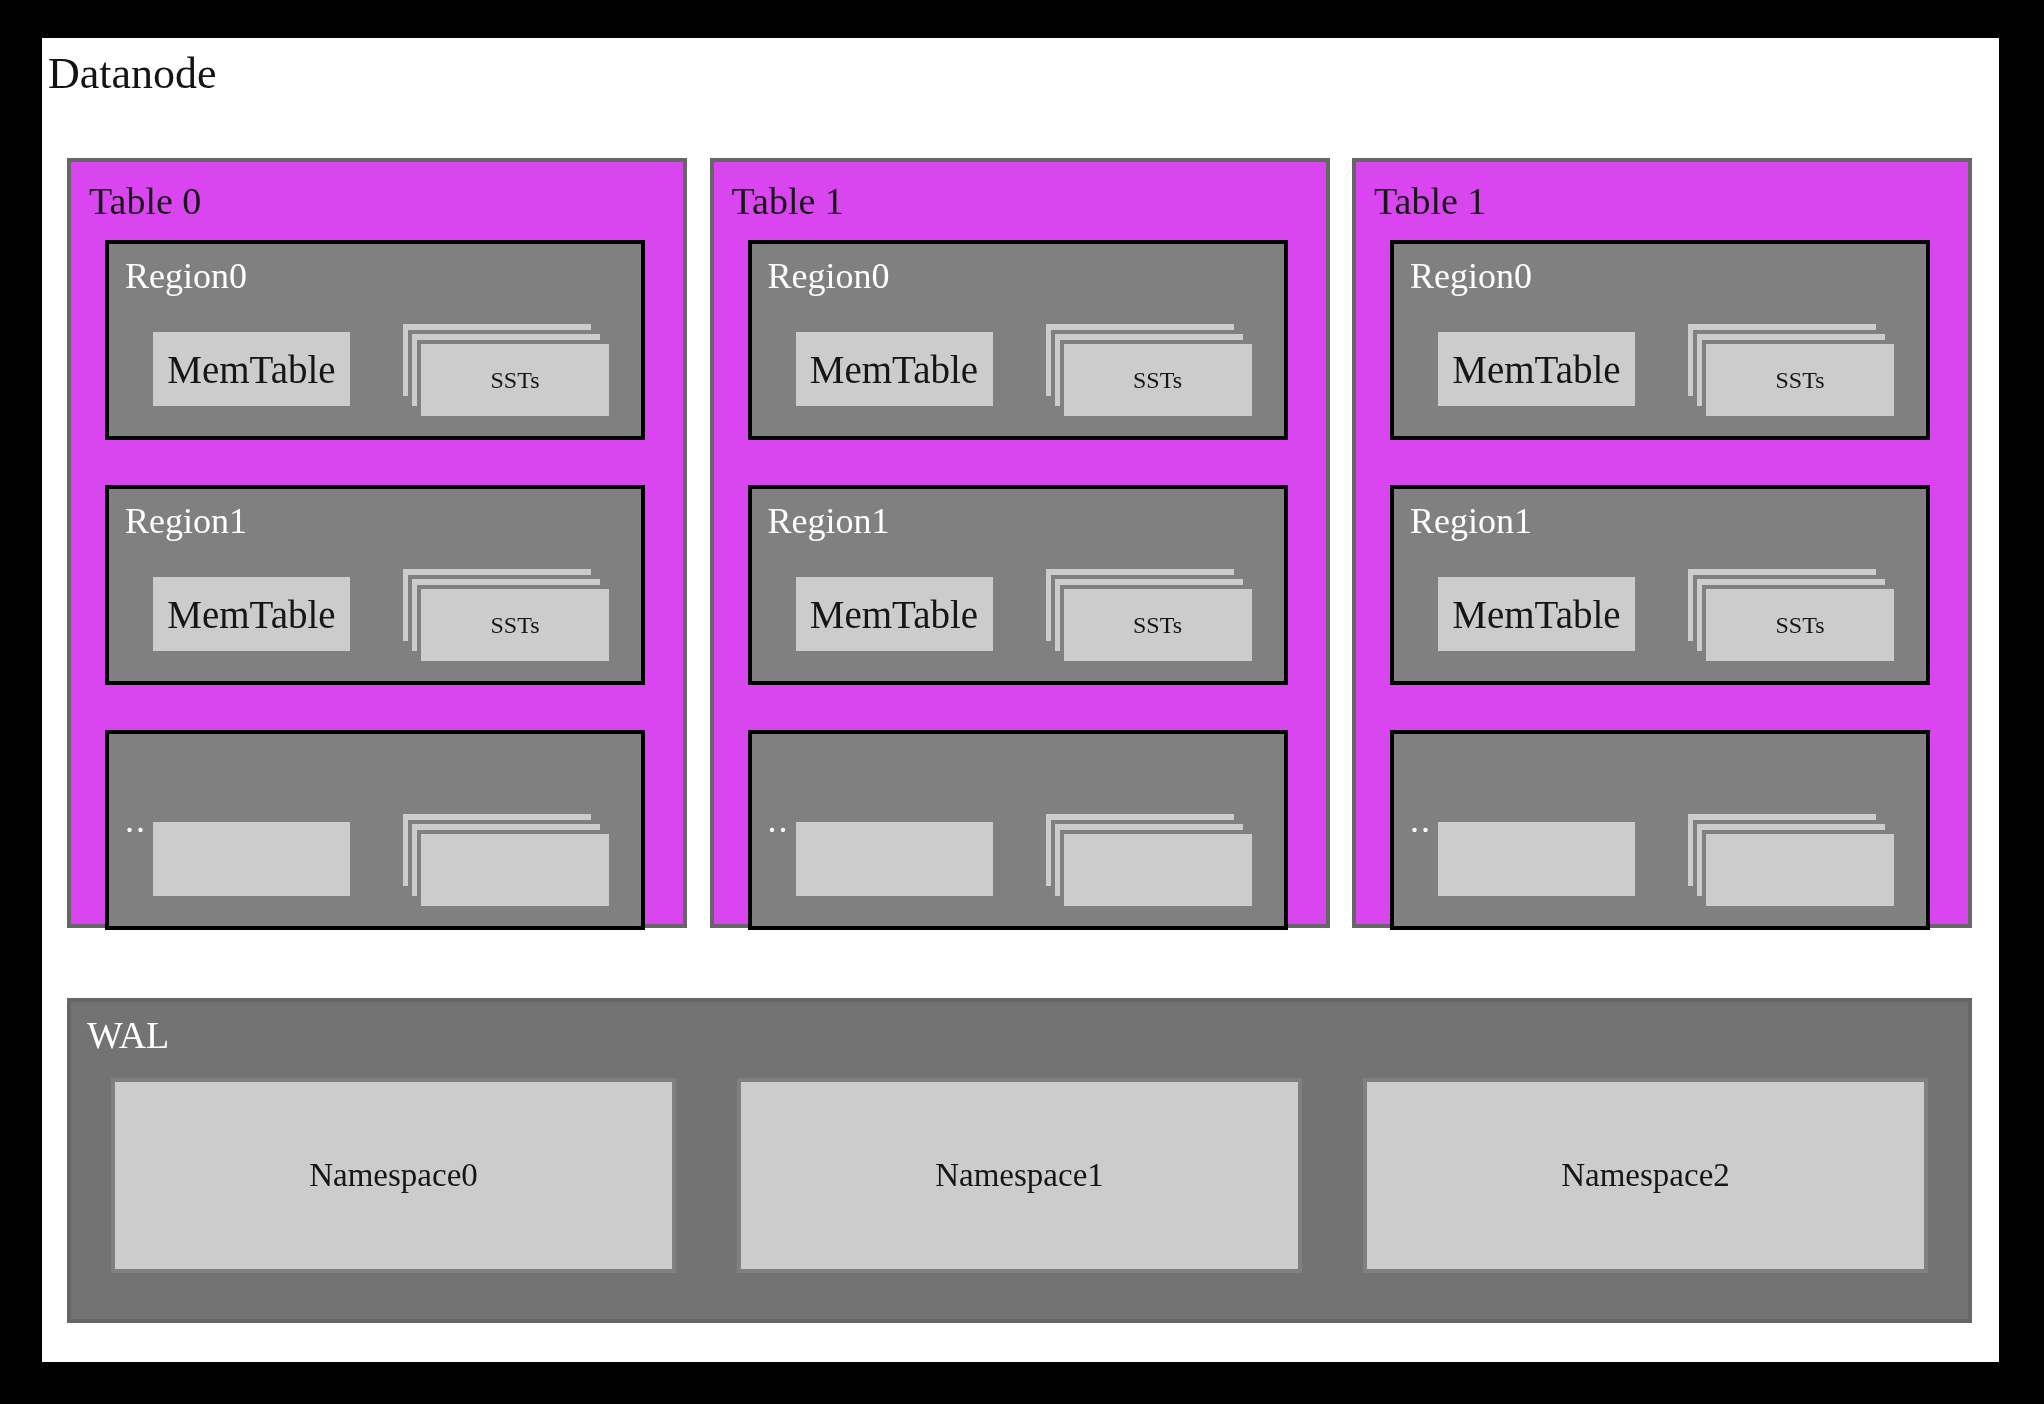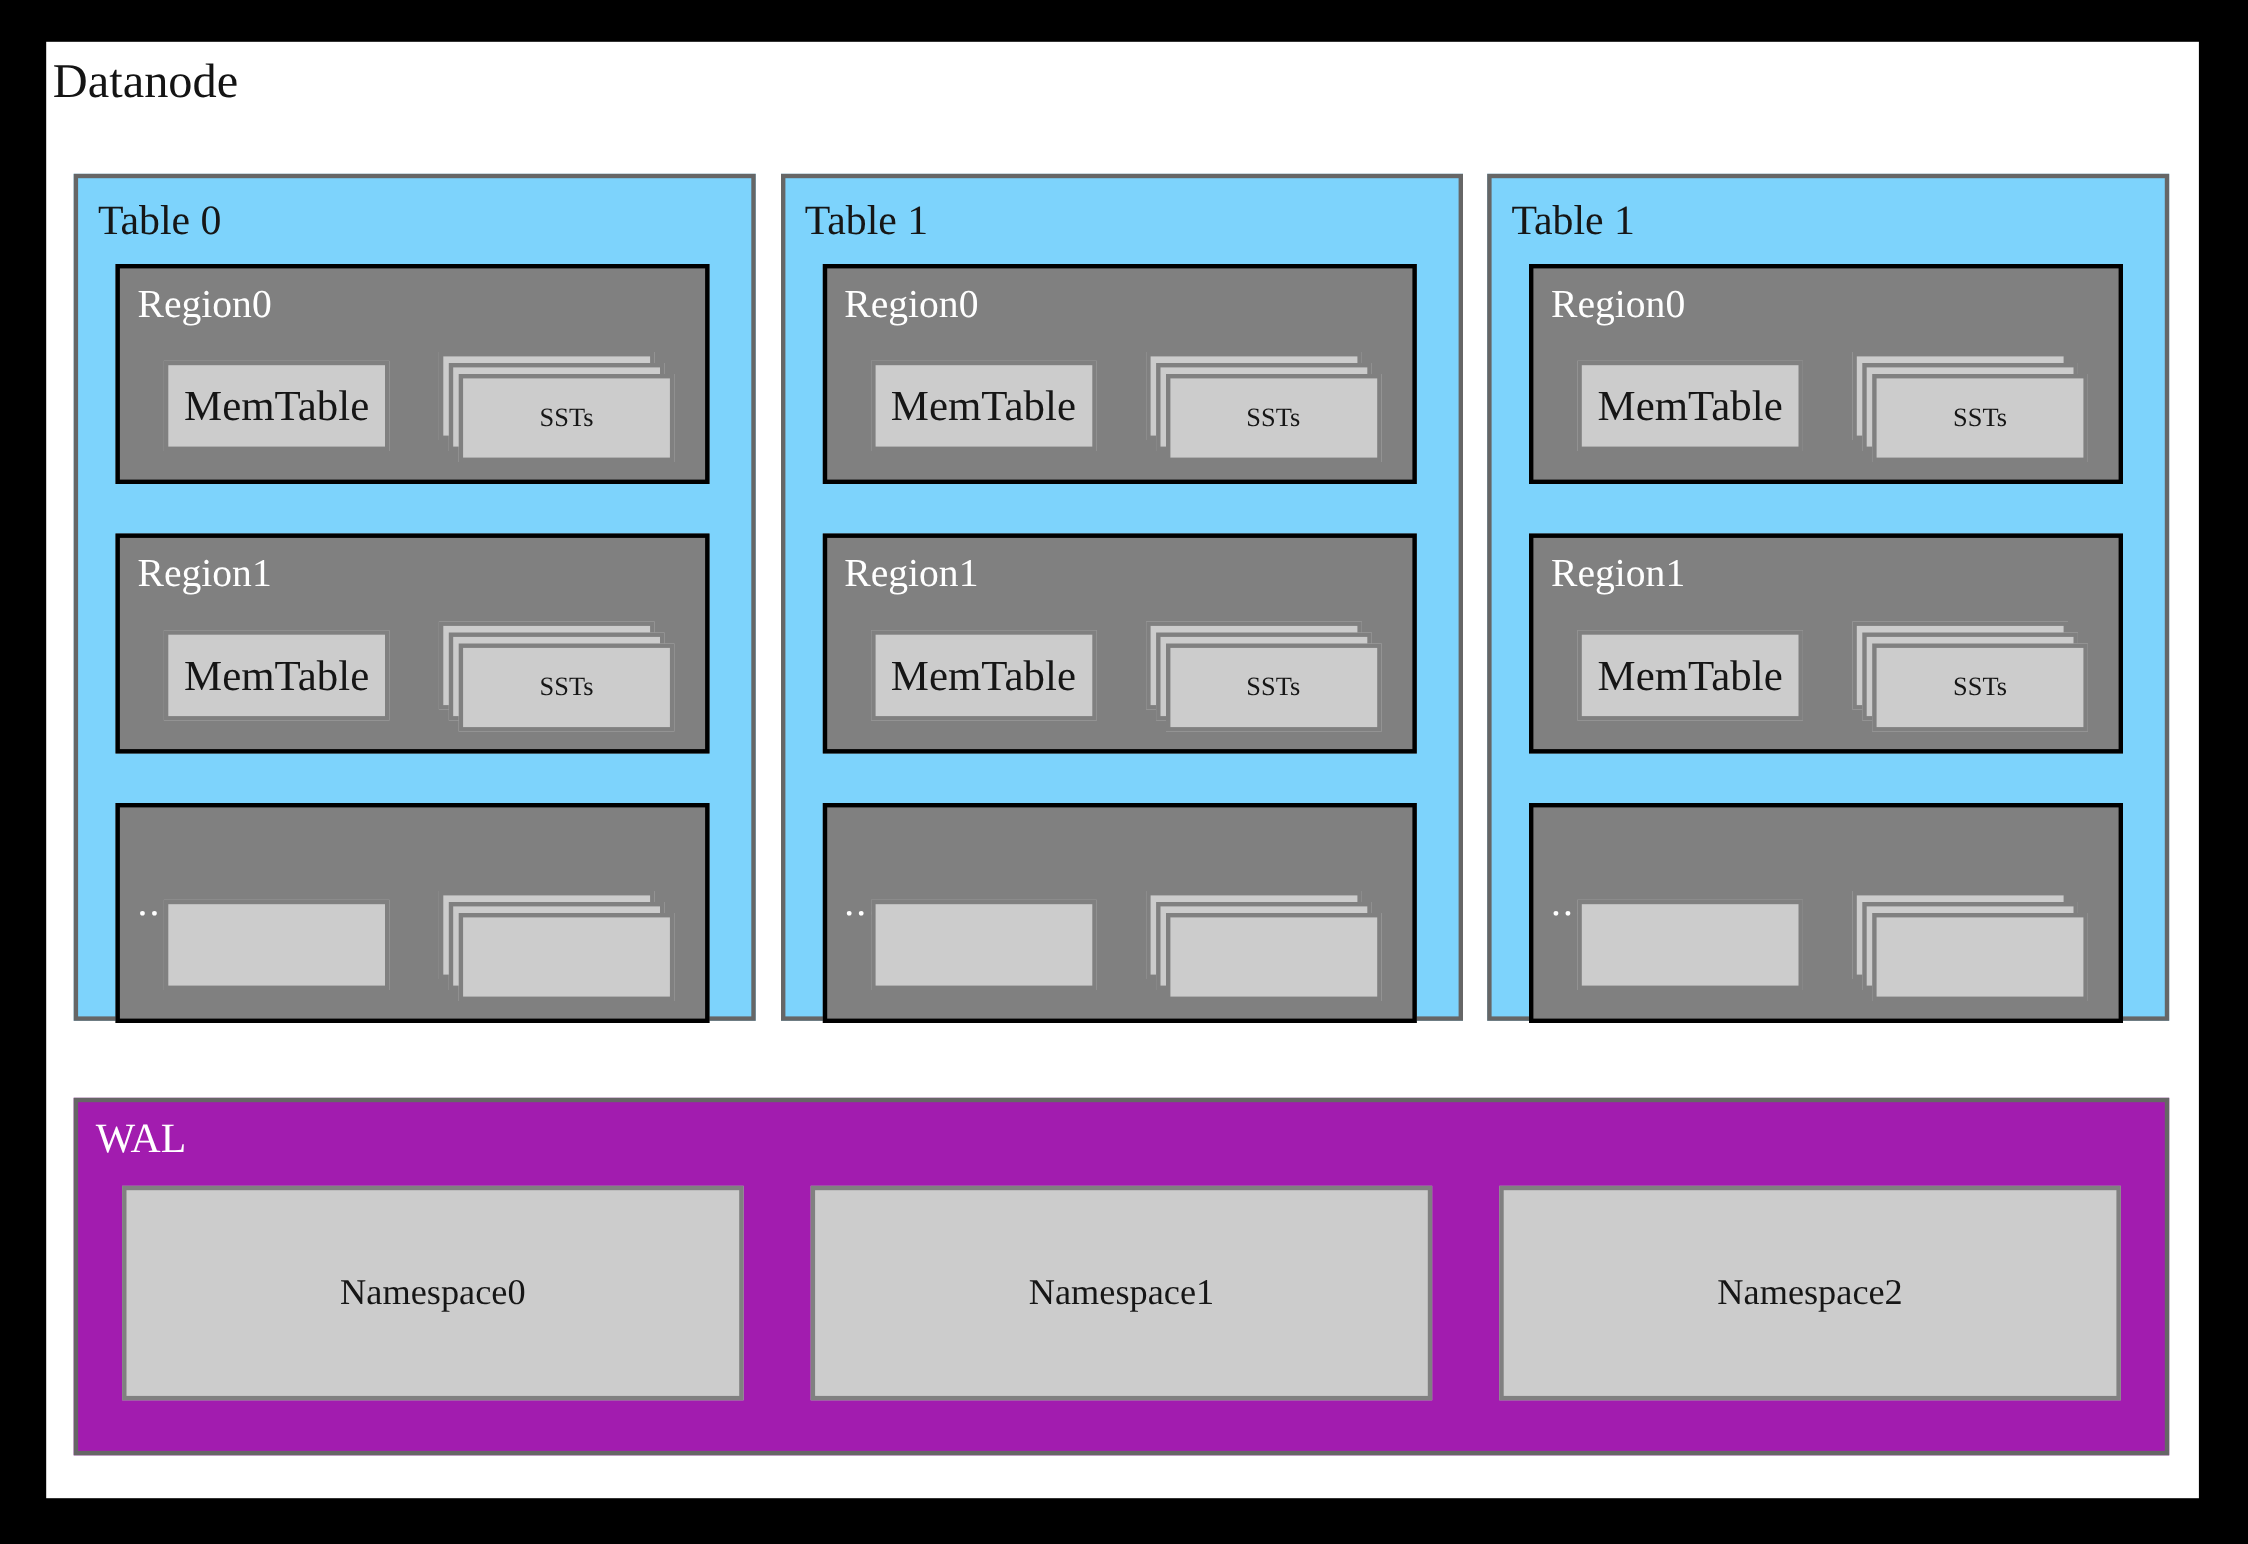--- a/index.html
+++ b/index.html
@@ -51,21 +51,21 @@
     top: 120px;
     width: 1905px;
     height: 770px;
     display: flex;
     flex-direction: row;
     justify-content: space-between;
   }
   .table-panel {
     width: 620px;
     height: 770px;
-    background: #7dd3fc;
+    background: #d946ef;
     border: 4px solid #666666;
     box-sizing: border-box;
     padding: 0;
     position: relative;
   }
   .table-label {
     position: absolute;
     left: 18px;
     top: 20px;
     font-size: 38px;
@@ -161,21 +161,21 @@
     white-space: nowrap;
   }
 
   
   #wal-bar {
     position: absolute;
     left: 25px;
     top: 960px;
     width: 1905px;
     height: 325px;
-    background: #a21caf;
+    background: #737373;
     border: 4px solid #666666;
     box-sizing: border-box;
   }
   #wal-label {
     position: absolute;
     left: 16px;
     top: 14px;
     font-size: 38px;
     line-height: 1;
     color: #ffffff;

